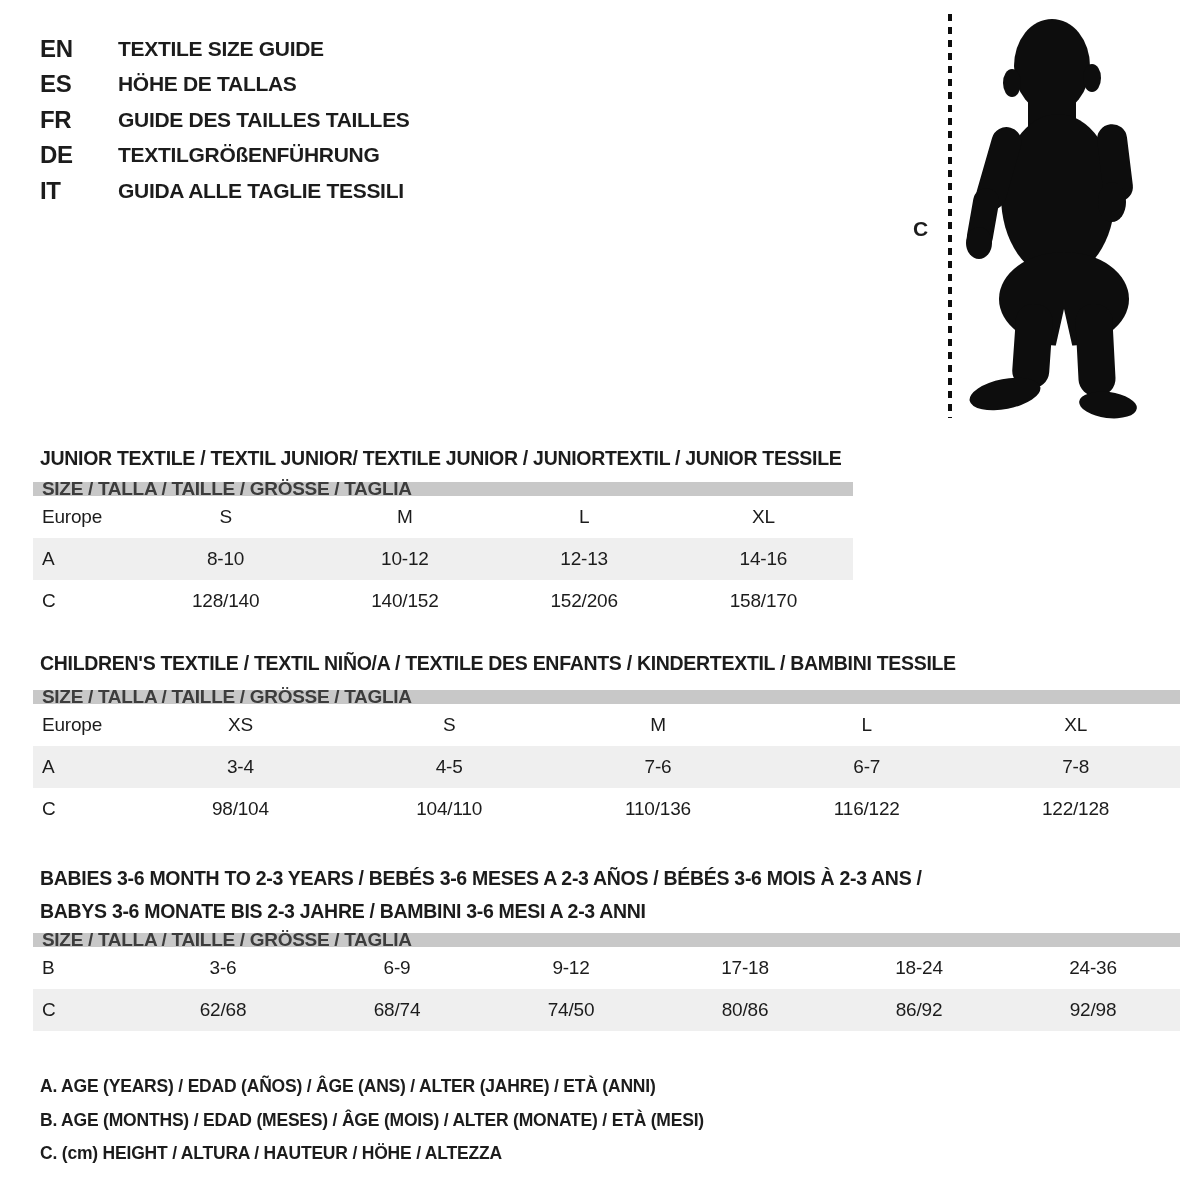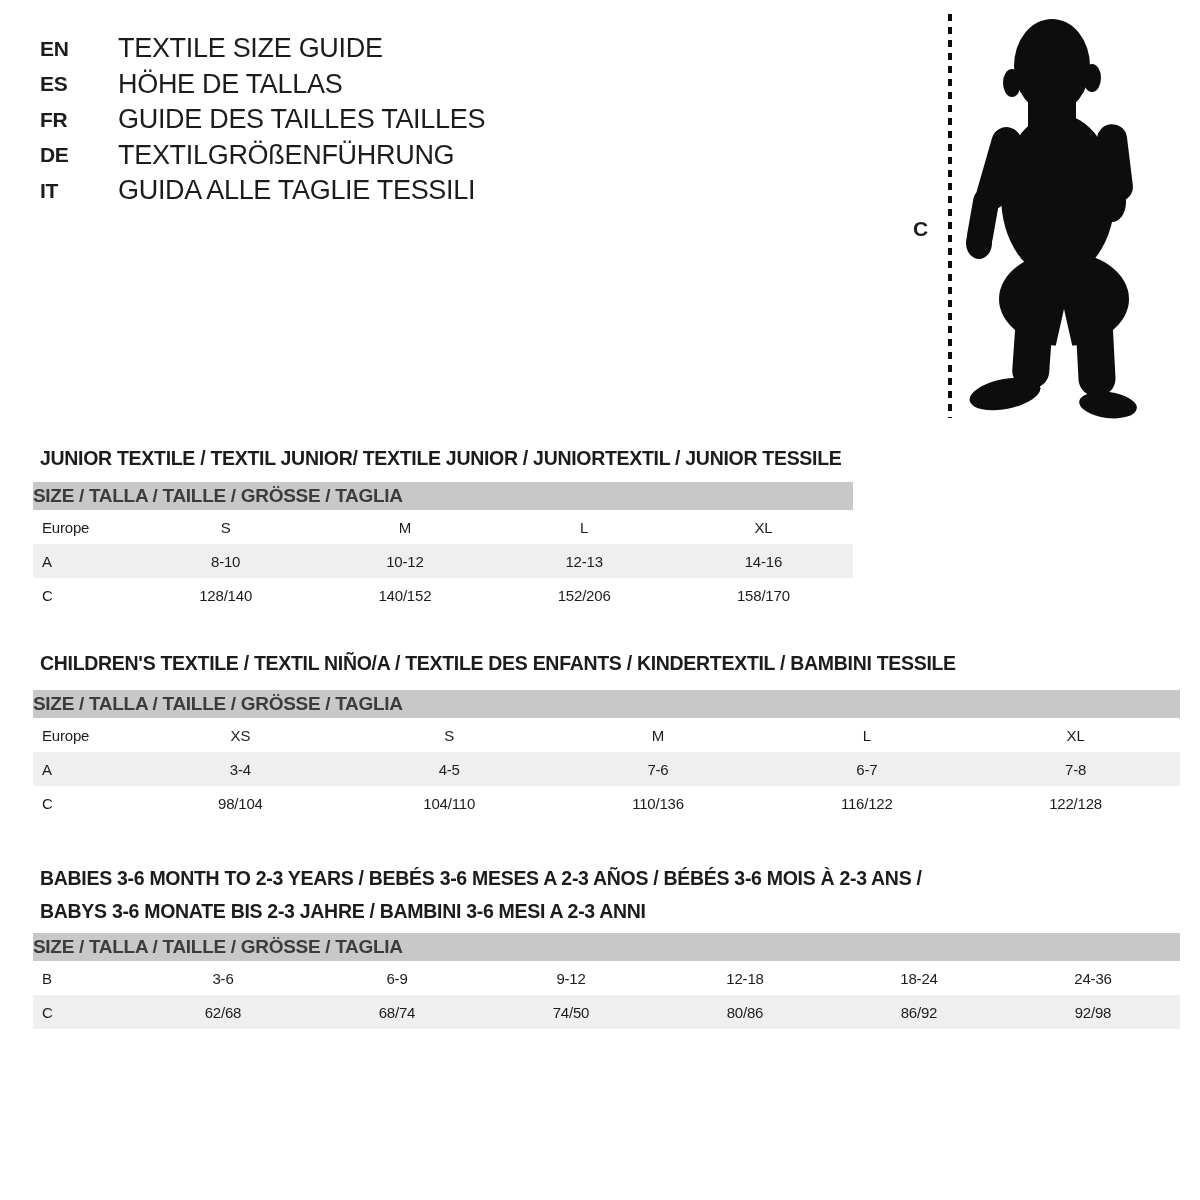--- a/index.html
+++ b/index.html
@@ -13,22 +13,22 @@
   html,body{margin:0;padding:0;}
   body{background:#e8e8e8;font-family:"Liberation Sans","DejaVu Sans",sans-serif;}
   .page{
     position:relative;width:1200px;height:1200px;background:var(--c-bg);
     overflow:hidden;color:var(--c-text);margin:0 auto;
   }
 
   
   .languages{position:absolute;left:40px;top:31px;}
   .lang-row{display:flex;height:35.5px;align-items:center;}
-  .lang-code{width:78px;font-size:21px;font-weight:700;letter-spacing:-.3px;}
-  .lang-title{font-size:27px;font-weight:400;letter-spacing:-.3px;white-space:nowrap;}
+  .lang-code{width:78px;font-size:24px;font-weight:700;letter-spacing:-.3px;}
+  .lang-title{font-size:21px;font-weight:700;letter-spacing:-.3px;white-space:nowrap;}
 
   
   .measure-line{
     position:absolute;left:948px;top:14px;width:4px;height:404px;
     background:repeating-linear-gradient(to bottom,var(--c-sil) 0 7px,transparent 7px 13px);
   }
   .measure-label{position:absolute;left:913px;top:217px;font-size:21px;font-weight:700;}
   .toddler{position:absolute;left:962px;top:16px;width:205px;height:405px;color:var(--c-sil);}
 
   
@@ -36,25 +36,25 @@
   .junior-title{top:436px;}
   .children-title{top:641px;}
   .babies-title{top:851px;line-height:33px;}
 
   
   .table{position:absolute;left:33px;}
   .junior-table{top:482px;width:820px;}
   .children-table{top:690px;width:1147px;}
   .babies-table{top:933px;width:1147px;}
   .size-bar{
-    height:28px;background:var(--c-bar);color:var(--c-bartext);
-    display:flex;align-items:center;box-sizing:border-box;
+    height:14px;background:var(--c-bar);color:var(--c-bartext);
+    display:flex;align-items:center;padding-left:9px;box-sizing:border-box;
     font-size:19px;font-weight:700;letter-spacing:-.3px;
   }
-  .trow{display:flex;height:34px;align-items:center;font-size:15px;letter-spacing:-.2px;}
+  .trow{display:flex;height:42px;align-items:center;font-size:19px;letter-spacing:-.2px;}
   .trow.shaded{background:var(--c-shade);}
   .tcell{flex:1;text-align:center;}
   .tcell.tlabel{flex:0 0 103px;text-align:left;padding-left:9px;box-sizing:border-box;}
 
   
   .legend{position:absolute;left:40px;top:1070px;}
   .legend-line{font-size:17.5px;font-weight:700;letter-spacing:-.2px;height:33.5px;display:flex;align-items:center;white-space:nowrap;}
 </style>
 </head>
 <body>
@@ -171,30 +171,35 @@
     <div>BABYS 3-6 MONATE BIS 2-3 JAHRE / BAMBINI 3-6 MESI A 2-3 ANNI</div>
   </div>
   <div class="table babies-table">
     <div class="size-bar">SIZE / TALLA / TAILLE / GRÖSSE / TAGLIA</div>
     <div>
         <div class="trow">
           <div class="tcell tlabel">B</div>
           <div class="tcell">3-6</div>
           <div class="tcell">6-9</div>
           <div class="tcell">9-12</div>
-          <div class="tcell">12-18</div>
+          <div class="tcell">17-18</div>
           <div class="tcell">18-24</div>
           <div class="tcell">24-36</div>
         </div>
         <div class="trow shaded">
           <div class="tcell tlabel">C</div>
           <div class="tcell">62/68</div>
           <div class="tcell">68/74</div>
           <div class="tcell">74/50</div>
           <div class="tcell">80/86</div>
           <div class="tcell">86/92</div>
           <div class="tcell">92/98</div>
         </div>
       </div>
   </div>
 
+  <div class="legend">
+    <div class="legend-line">A. AGE (YEARS) / EDAD (AÑOS) / ÂGE (ANS) / ALTER (JAHRE) / ETÀ (ANNI)</div>
+    <div class="legend-line">B. AGE (MONTHS) / EDAD (MESES) / ÂGE (MOIS) / ALTER (MONATE) / ETÀ (MESI)</div>
+    <div class="legend-line">C. (cm) HEIGHT / ALTURA / HAUTEUR / HÖHE / ALTEZZA</div>
+  </div>
 
 </div>
 
 </body></html>

